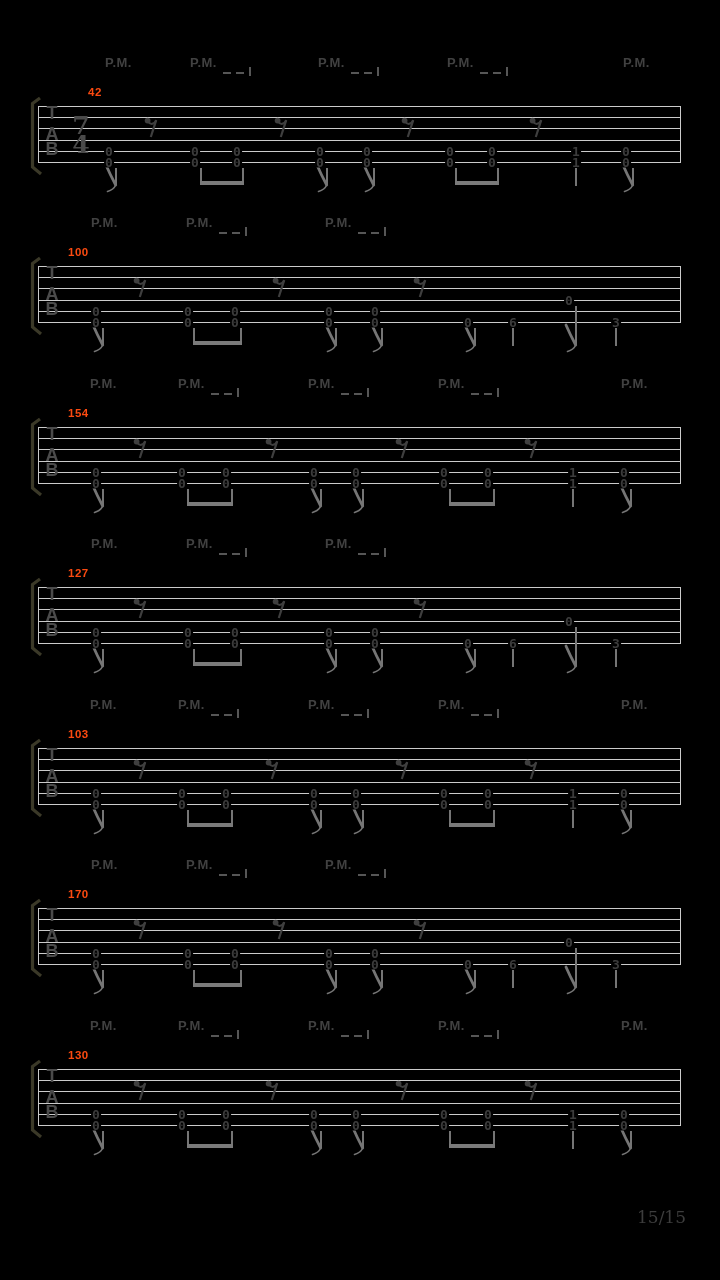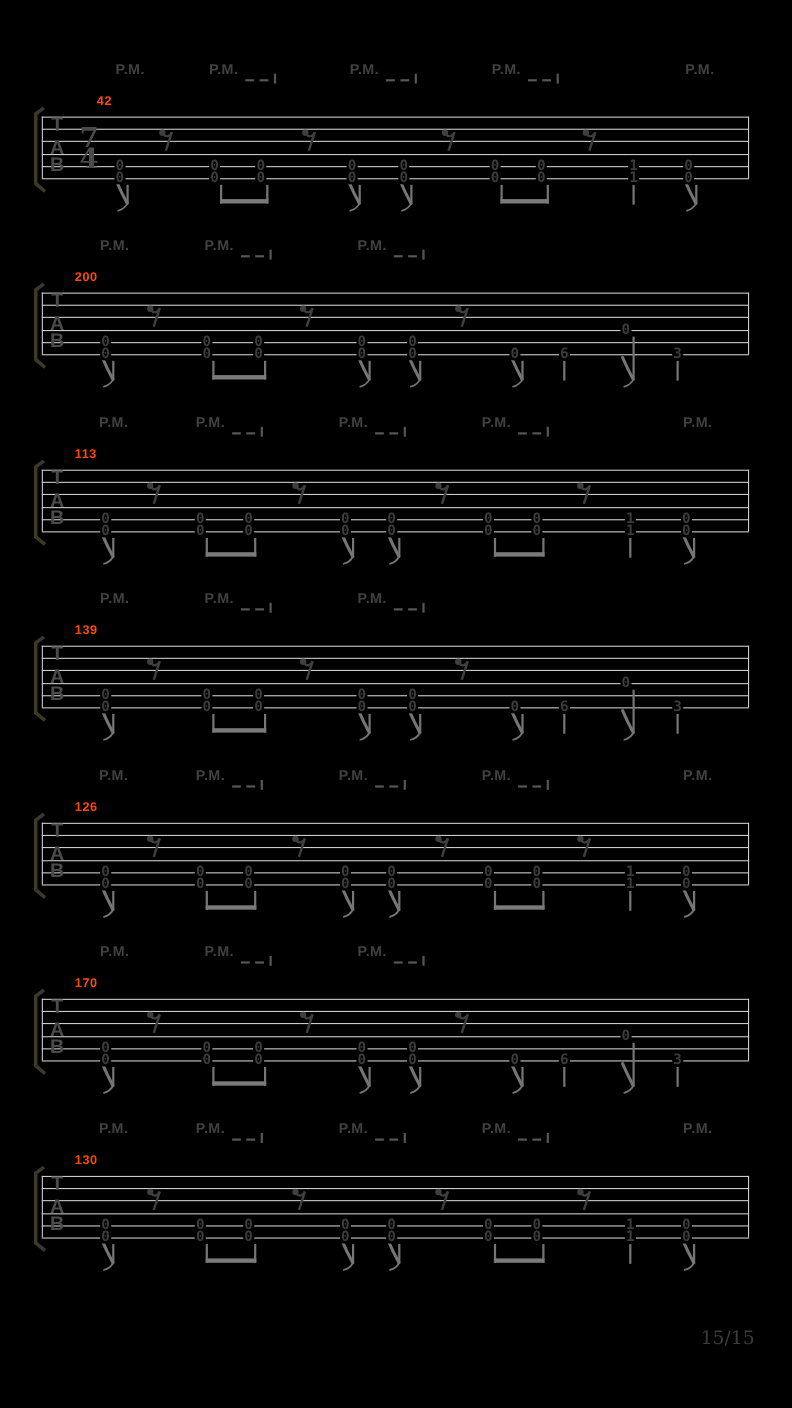--- a/index.html
+++ b/index.html
@@ -139,21 +139,21 @@
           <div class="dash" style="background: rgb(86, 86, 86);"></div>
           <div class="dash" style="background: rgb(86, 86, 86);"></div>
           <div class="tick" style="background: rgb(86, 86, 86);"></div>
         </div>
         <div class="pm" style="left: 325px; top: 216px; color: rgb(65, 65, 65);">P.M.</div>
         <div class="pmdash" style="left: 358px; top: 227px;">
           <div class="dash" style="background: rgb(86, 86, 86);"></div>
           <div class="dash" style="background: rgb(86, 86, 86);"></div>
           <div class="tick" style="background: rgb(86, 86, 86);"></div>
         </div>
-        <div class="mnum" style="left: 68px; top: 246px; color: rgb(251, 74, 16);">200</div>
+        <div class="mnum" style="left: 68px; top: 246px; color: rgb(251, 74, 16);">100</div>
         <svg width="16" height="78" viewBox="0 0 16 78" style="left: 27px; top: 257px;">
           <path d="M13 1 L5.5 6.5 L5.5 70 L14 77" fill="none" stroke="#3b3928" stroke-width="3.2"></path>
         </svg>
         <div class="staff-line" style="left: 38px; top: 266px; width: 643px; background: rgb(203, 203, 203);"></div>
         <div class="staff-line" style="left: 38px; top: 277.2px; width: 643px; background: rgb(203, 203, 203);"></div>
         <div class="staff-line" style="left: 38px; top: 288.4px; width: 643px; background: rgb(203, 203, 203);"></div>
         <div class="staff-line" style="left: 38px; top: 299.6px; width: 643px; background: rgb(203, 203, 203);"></div>
         <div class="staff-line" style="left: 38px; top: 310.8px; width: 643px; background: rgb(203, 203, 203);"></div>
         <div class="staff-line" style="left: 38px; top: 322px; width: 643px; background: rgb(203, 203, 203);"></div>
         <div class="barline" style="left: 38px; top: 266px; height: 56px; background: rgb(203, 203, 203);"></div>
@@ -235,21 +235,21 @@
           <div class="dash" style="background: rgb(86, 86, 86);"></div>
           <div class="tick" style="background: rgb(86, 86, 86);"></div>
         </div>
         <div class="pm" style="left: 438px; top: 377px; color: rgb(65, 65, 65);">P.M.</div>
         <div class="pmdash" style="left: 471px; top: 388px;">
           <div class="dash" style="background: rgb(86, 86, 86);"></div>
           <div class="dash" style="background: rgb(86, 86, 86);"></div>
           <div class="tick" style="background: rgb(86, 86, 86);"></div>
         </div>
         <div class="pm" style="left: 621px; top: 377px; color: rgb(65, 65, 65);">P.M.</div>
-        <div class="mnum" style="left: 68px; top: 407px; color: rgb(251, 74, 16);">113</div>
+        <div class="mnum" style="left: 68px; top: 407px; color: rgb(251, 74, 16);">154</div>
         <svg width="16" height="78" viewBox="0 0 16 78" style="left: 27px; top: 418px;">
           <path d="M13 1 L5.5 6.5 L5.5 70 L14 77" fill="none" stroke="#3b3928" stroke-width="3.2"></path>
         </svg>
         <div class="staff-line" style="left: 38px; top: 427px; width: 643px; background: rgb(203, 203, 203);"></div>
         <div class="staff-line" style="left: 38px; top: 438.2px; width: 643px; background: rgb(203, 203, 203);"></div>
         <div class="staff-line" style="left: 38px; top: 449.4px; width: 643px; background: rgb(203, 203, 203);"></div>
         <div class="staff-line" style="left: 38px; top: 460.6px; width: 643px; background: rgb(203, 203, 203);"></div>
         <div class="staff-line" style="left: 38px; top: 471.8px; width: 643px; background: rgb(203, 203, 203);"></div>
         <div class="staff-line" style="left: 38px; top: 483px; width: 643px; background: rgb(203, 203, 203);"></div>
         <div class="barline" style="left: 38px; top: 427px; height: 56px; background: rgb(203, 203, 203);"></div>
@@ -330,21 +330,21 @@
           <div class="dash" style="background: rgb(86, 86, 86);"></div>
           <div class="dash" style="background: rgb(86, 86, 86);"></div>
           <div class="tick" style="background: rgb(86, 86, 86);"></div>
         </div>
         <div class="pm" style="left: 325px; top: 537px; color: rgb(65, 65, 65);">P.M.</div>
         <div class="pmdash" style="left: 358px; top: 548px;">
           <div class="dash" style="background: rgb(86, 86, 86);"></div>
           <div class="dash" style="background: rgb(86, 86, 86);"></div>
           <div class="tick" style="background: rgb(86, 86, 86);"></div>
         </div>
-        <div class="mnum" style="left: 68px; top: 567px; color: rgb(251, 74, 16);">139</div>
+        <div class="mnum" style="left: 68px; top: 567px; color: rgb(251, 74, 16);">127</div>
         <svg width="16" height="78" viewBox="0 0 16 78" style="left: 27px; top: 578px;">
           <path d="M13 1 L5.5 6.5 L5.5 70 L14 77" fill="none" stroke="#3b3928" stroke-width="3.2"></path>
         </svg>
         <div class="staff-line" style="left: 38px; top: 587px; width: 643px; background: rgb(203, 203, 203);"></div>
         <div class="staff-line" style="left: 38px; top: 598.2px; width: 643px; background: rgb(203, 203, 203);"></div>
         <div class="staff-line" style="left: 38px; top: 609.4px; width: 643px; background: rgb(203, 203, 203);"></div>
         <div class="staff-line" style="left: 38px; top: 620.6px; width: 643px; background: rgb(203, 203, 203);"></div>
         <div class="staff-line" style="left: 38px; top: 631.8px; width: 643px; background: rgb(203, 203, 203);"></div>
         <div class="staff-line" style="left: 38px; top: 643px; width: 643px; background: rgb(203, 203, 203);"></div>
         <div class="barline" style="left: 38px; top: 587px; height: 56px; background: rgb(203, 203, 203);"></div>
@@ -426,21 +426,21 @@
           <div class="dash" style="background: rgb(86, 86, 86);"></div>
           <div class="tick" style="background: rgb(86, 86, 86);"></div>
         </div>
         <div class="pm" style="left: 438px; top: 698px; color: rgb(65, 65, 65);">P.M.</div>
         <div class="pmdash" style="left: 471px; top: 709px;">
           <div class="dash" style="background: rgb(86, 86, 86);"></div>
           <div class="dash" style="background: rgb(86, 86, 86);"></div>
           <div class="tick" style="background: rgb(86, 86, 86);"></div>
         </div>
         <div class="pm" style="left: 621px; top: 698px; color: rgb(65, 65, 65);">P.M.</div>
-        <div class="mnum" style="left: 68px; top: 728px; color: rgb(251, 74, 16);">126</div>
+        <div class="mnum" style="left: 68px; top: 728px; color: rgb(251, 74, 16);">103</div>
         <svg width="16" height="78" viewBox="0 0 16 78" style="left: 27px; top: 739px;">
           <path d="M13 1 L5.5 6.5 L5.5 70 L14 77" fill="none" stroke="#3b3928" stroke-width="3.2"></path>
         </svg>
         <div class="staff-line" style="left: 38px; top: 748px; width: 643px; background: rgb(203, 203, 203);"></div>
         <div class="staff-line" style="left: 38px; top: 759.2px; width: 643px; background: rgb(203, 203, 203);"></div>
         <div class="staff-line" style="left: 38px; top: 770.4px; width: 643px; background: rgb(203, 203, 203);"></div>
         <div class="staff-line" style="left: 38px; top: 781.6px; width: 643px; background: rgb(203, 203, 203);"></div>
         <div class="staff-line" style="left: 38px; top: 792.8px; width: 643px; background: rgb(203, 203, 203);"></div>
         <div class="staff-line" style="left: 38px; top: 804px; width: 643px; background: rgb(203, 203, 203);"></div>
         <div class="barline" style="left: 38px; top: 748px; height: 56px; background: rgb(203, 203, 203);"></div>

